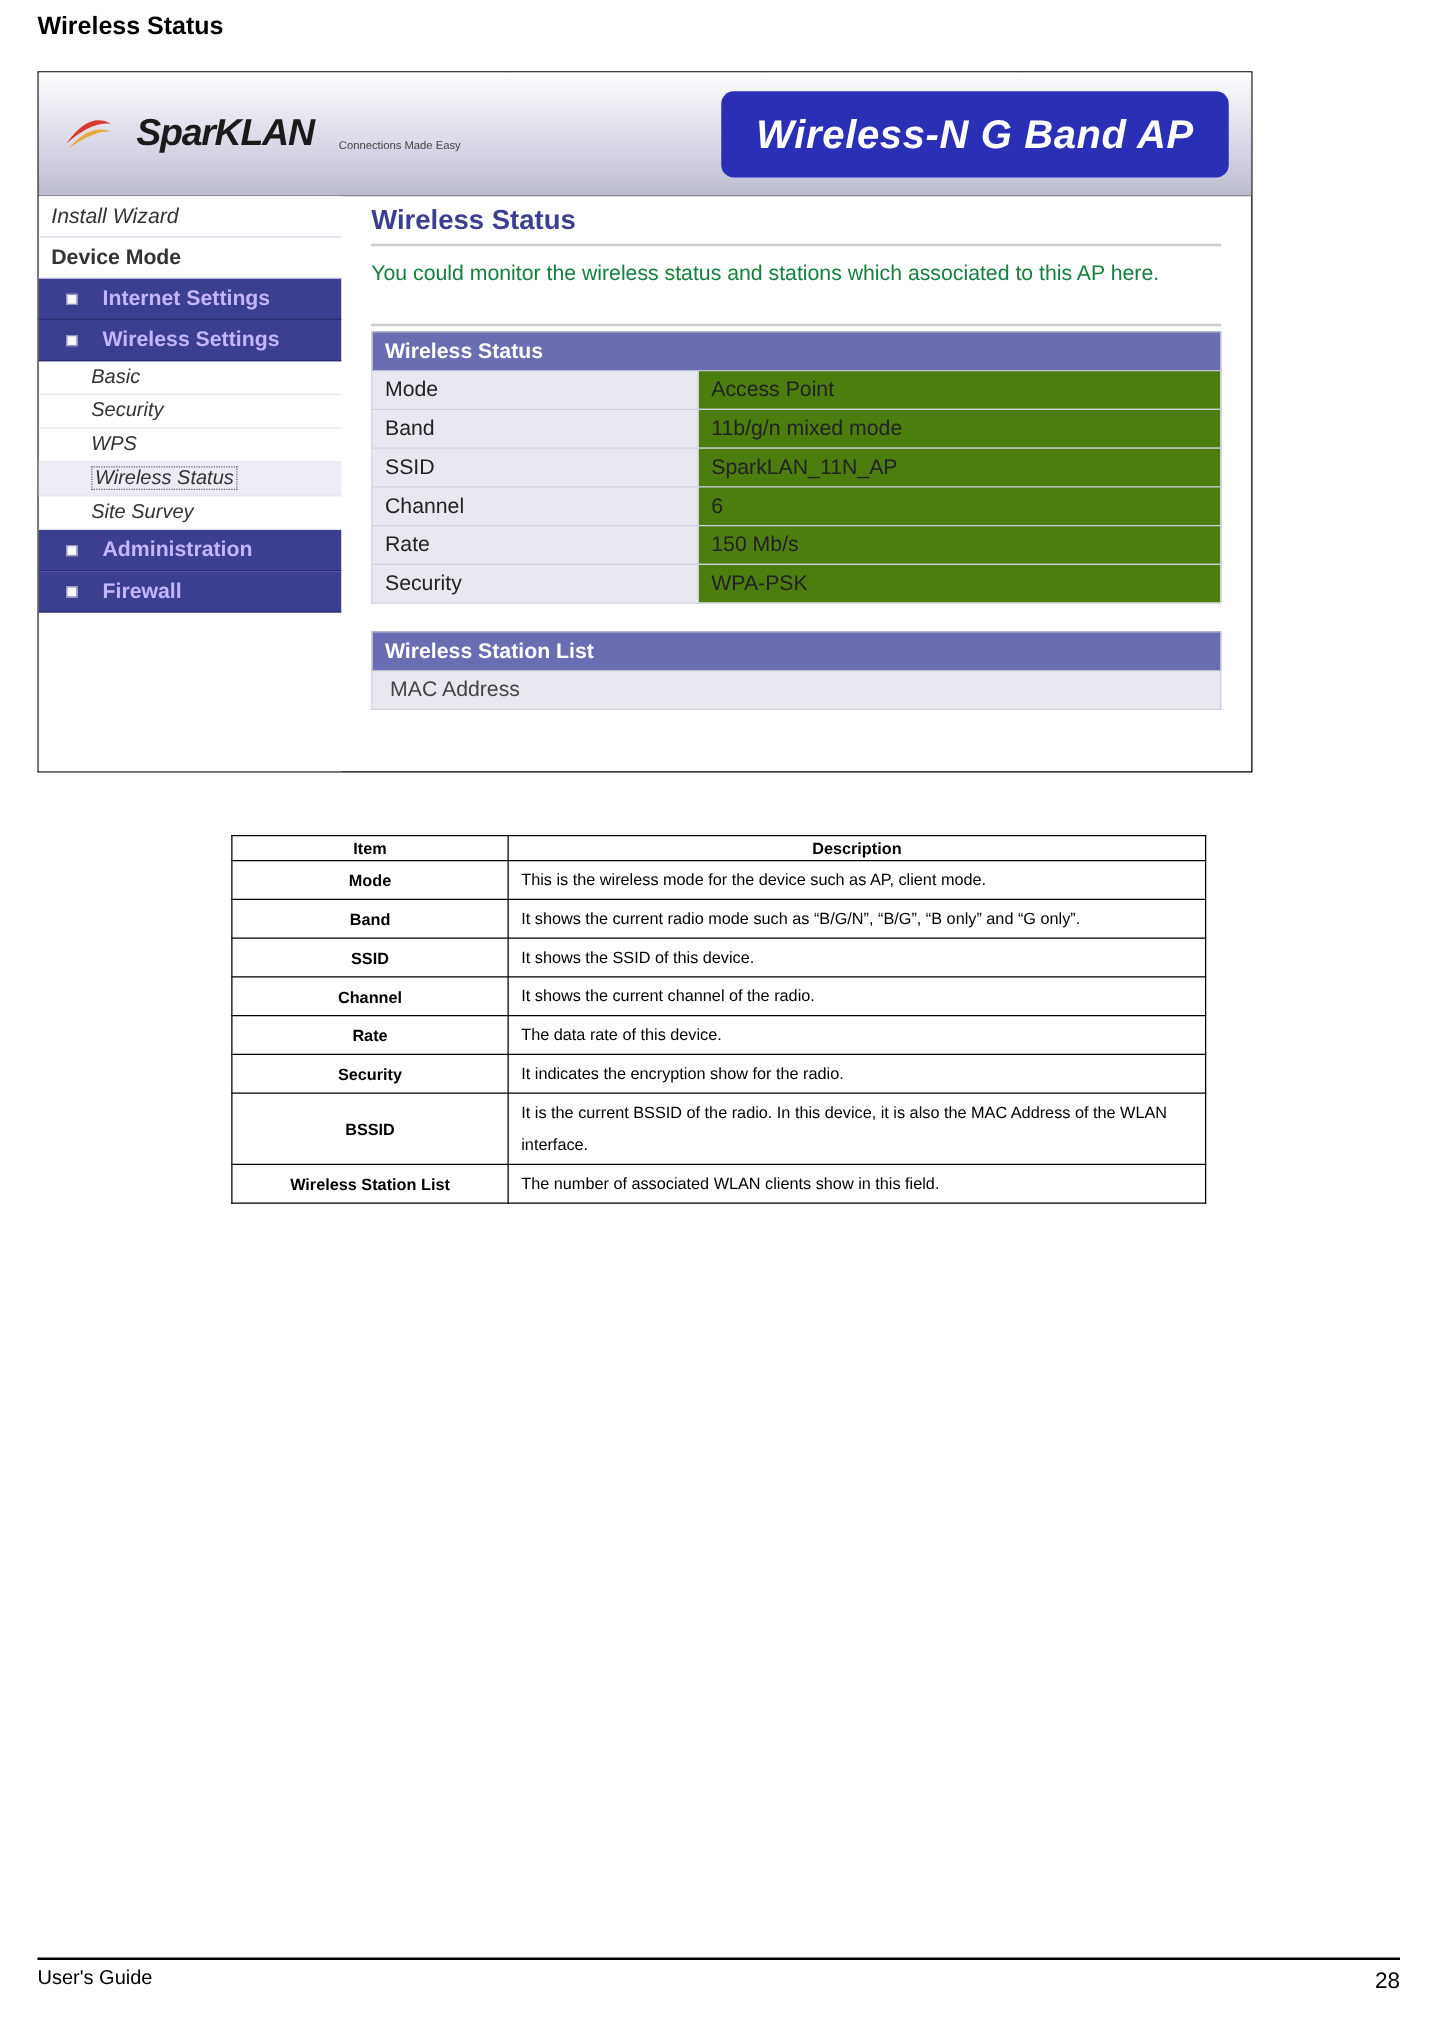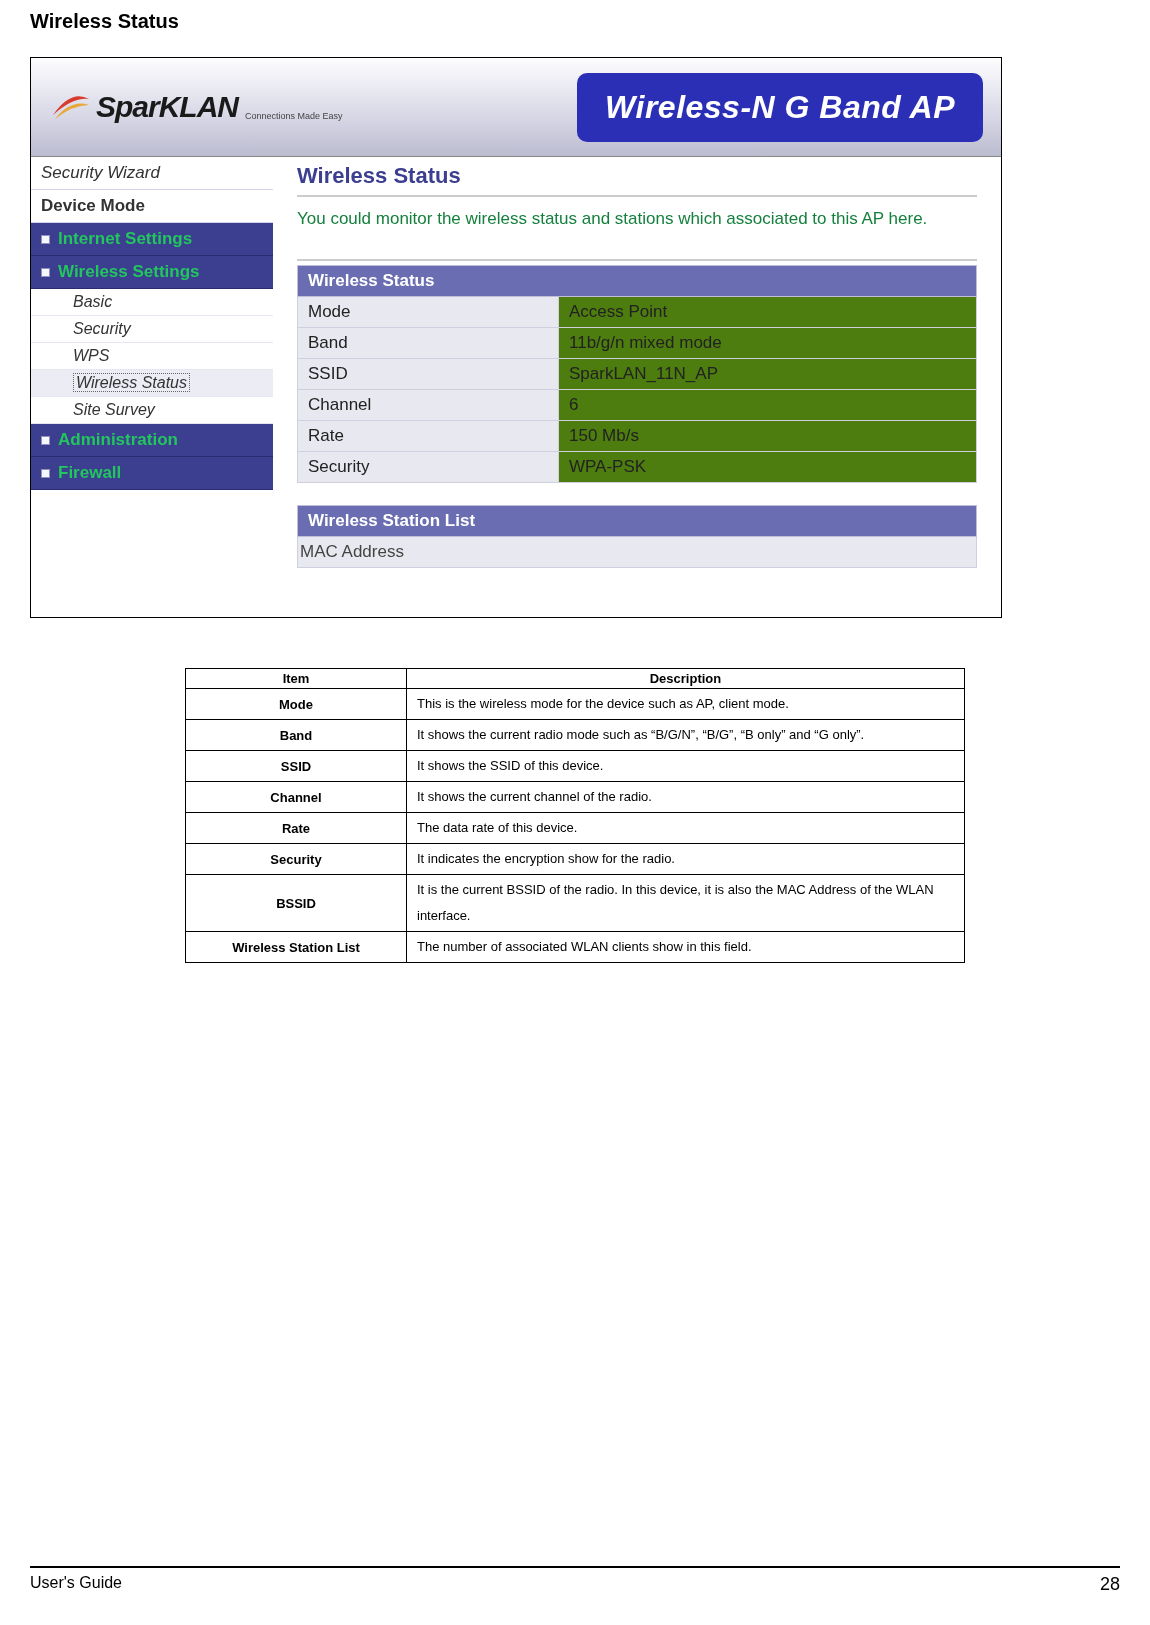--- a/index.html
+++ b/index.html
@@ -31,21 +31,21 @@
     background: linear-gradient(#fdfdff, #d7d7e6 60%, #bcbcd0);
     border-bottom: 1px solid #888;
     display: flex;
     align-items: center;
     justify-content: space-between;
     padding: 0 18px;
   }
   .logo {
     display: flex;
     align-items: center;
-    gap: 3px;
+    gap: 16px;
     text-align: right;
   }
   .logo-swoop {
     width: 44px;
     height: 44px;
   }
   .logo-text {
     font-size: 30px;
     font-weight: 900;
     font-style: italic;
@@ -82,27 +82,27 @@
     font-style: italic;
     color: #333;
     border-bottom: 1px solid #d6d6ea;
   }
   .sb-plain.bold {
     font-weight: bold;
     font-style: normal;
   }
   .sb-cat {
     background: #3c3e8f;
-    color: #22c55e;
-    font-weight: bold;
-    padding: 6px 10px;
+    color: #c4b5fd;
+    font-weight: bold;
+    padding: 6px 22px;
     border-bottom: 1px solid #2a2c6f;
     display: flex;
     align-items: center;
-    gap: 8px;
+    gap: 20px;
   }
   .sq {
     width: 9px;
     height: 9px;
     background: #f7f7ff;
     display: inline-block;
     box-shadow: inset 0 0 0 1px #9090b8;
   }
   .sb-sub {
     padding: 4px 10px 4px 42px;
@@ -172,21 +172,21 @@
   }
   .station-th .hdr {
     background: #6b6db3;
     color: #fff;
     text-align: left;
     padding: 5px 10px;
     font-weight: bold;
     border: 1px solid #bfc0d8;
   }
   .station-th .row {
-    padding: 5px 2px;
+    padding: 5px 14px;
     border: 1px solid #cfcfdf;
     background: #e8e8f0;
     color: #444;
   }
   
   .desc-table {
     border-collapse: collapse;
     margin: 0 auto;
     width: 780px;
     font-size: 13px;
@@ -240,21 +240,21 @@
         <div>
           <div class="logo-text"><span class="a">SparKLAN</span></div>
         </div>
         <div class="logo-tag">Connections Made Easy</div>
       </div>
       <div class="banner-right">Wireless-N G Band AP</div>
     </div>
 
     <div class="app-body">
       <div class="sidebar">
-        <div class="sb-plain">Security Wizard</div>
+        <div class="sb-plain">Install Wizard</div>
         <div class="sb-plain bold">Device Mode</div>
         <div class="sb-cat">
             <span class="sq"></span>
             <span>Internet Settings</span>
           </div>
         <div class="sb-cat">
             <span class="sq"></span>
             <span>Wireless Settings</span>
           </div>
         <div class="sb-sub">Basic</div>

